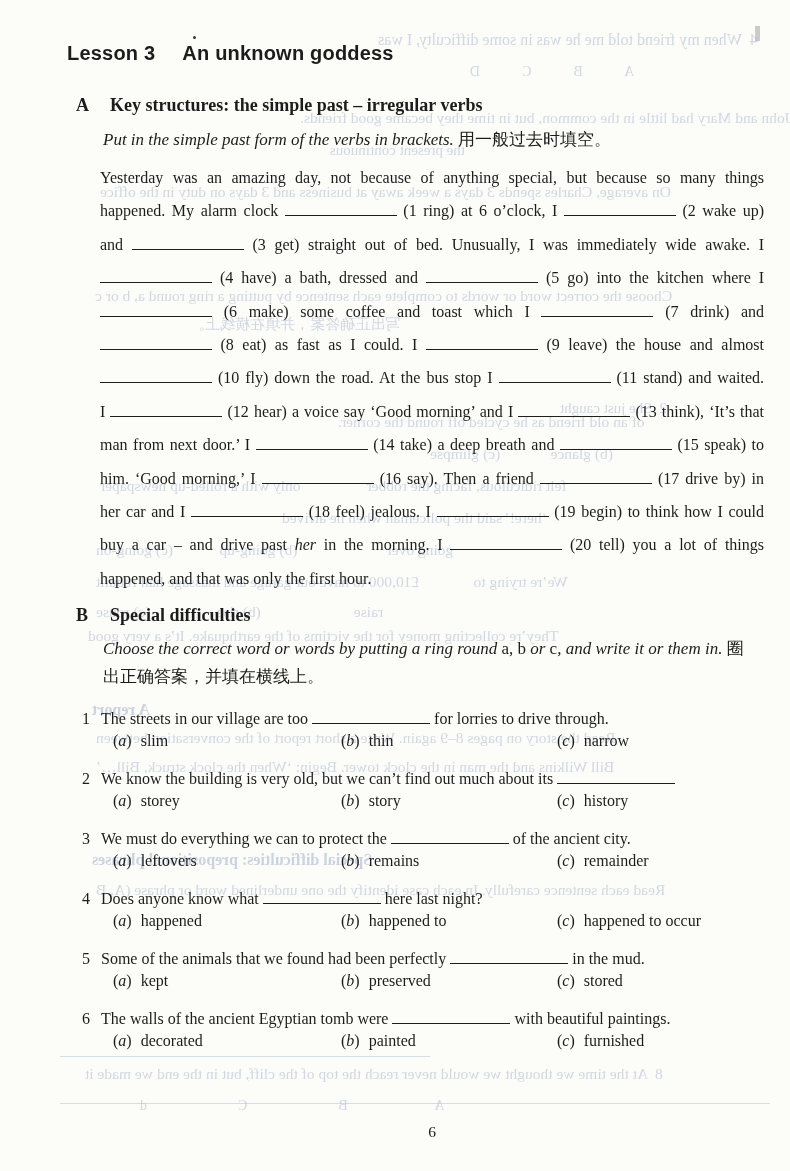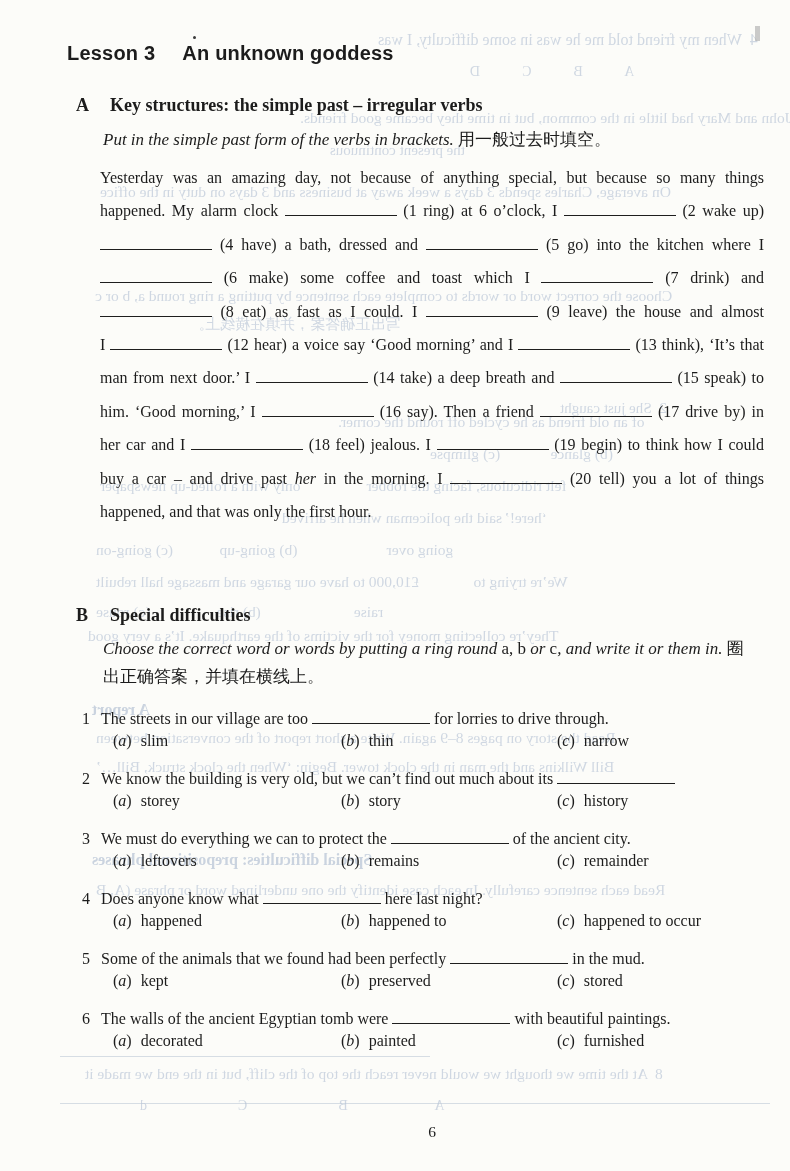--- a/index.html
+++ b/index.html
@@ -103,23 +103,25 @@
     </div>
 
     <div class="instr" id="instrA">
       <span class="it">Put in the simple past form of the verbs in brackets.</span>
       <span class="zh">用一般过去时填空。</span>
     </div>
 
     <div class="passage">
         <div class="pline"><span>Yesterday was an amazing day, not because of anything special, but because so many things</span></div>
         <div class="pline"><span>happened. My alarm clock </span><span class="blank" style="width: 112px;"></span><span> (1 ring) at 6 o’clock, I </span><span class="blank" style="width: 112px;"></span><span> (2 wake up)</span></div>
+        <div class="pline"><span>and </span><span class="blank" style="width: 112px;"></span><span>  (3 get) straight out of bed. Unusually, I was immediately wide awake. I</span></div>
         <div class="pline"><span class="blank" style="width: 112px;"></span><span> (4 have) a bath, dressed and </span><span class="blank" style="width: 112px;"></span><span> (5 go) into the kitchen where I</span></div>
         <div class="pline"><span class="blank" style="width: 112px;"></span><span> (6 make) some coffee and toast which I </span><span class="blank" style="width: 112px;"></span><span> (7 drink) and</span></div>
         <div class="pline"><span class="blank" style="width: 112px;"></span><span> (8 eat) as fast as I could. I </span><span class="blank" style="width: 112px;"></span><span> (9 leave) the house and almost</span></div>
+        <div class="pline"><span class="blank" style="width: 112px;"></span><span> (10 fly) down the road. At the bus stop I </span><span class="blank" style="width: 112px;"></span><span> (11 stand) and waited.</span></div>
         <div class="pline"><span>I </span><span class="blank" style="width: 112px;"></span><span> (12 hear) a voice say ‘Good morning’ and I </span><span class="blank" style="width: 112px;"></span><span> (13 think), ‘It’s that</span></div>
         <div class="pline"><span>man from next door.’ I </span><span class="blank" style="width: 112px;"></span><span> (14 take) a deep breath and </span><span class="blank" style="width: 112px;"></span><span> (15 speak) to</span></div>
         <div class="pline"><span>him. ‘Good morning,’ I </span><span class="blank" style="width: 112px;"></span><span> (16 say). Then a friend </span><span class="blank" style="width: 112px;"></span><span> (17 drive by) in</span></div>
         <div class="pline"><span>her car and I </span><span class="blank" style="width: 112px;"></span><span> (18 feel) jealous. I </span><span class="blank" style="width: 112px;"></span><span> (19 begin) to think how I could</span></div>
         <div class="pline"><span>buy a car – and drive past </span><span class="it">her</span><span> in the morning. I </span><span class="blank" style="width: 112px;"></span><span> (20 tell) you a lot of things</span></div>
         <div class="pline last"><span>happened, and that was only the first hour.</span></div>
       </div>
 
     <div class="sec-head" id="secB">
       <span class="sec-letter">B</span>

